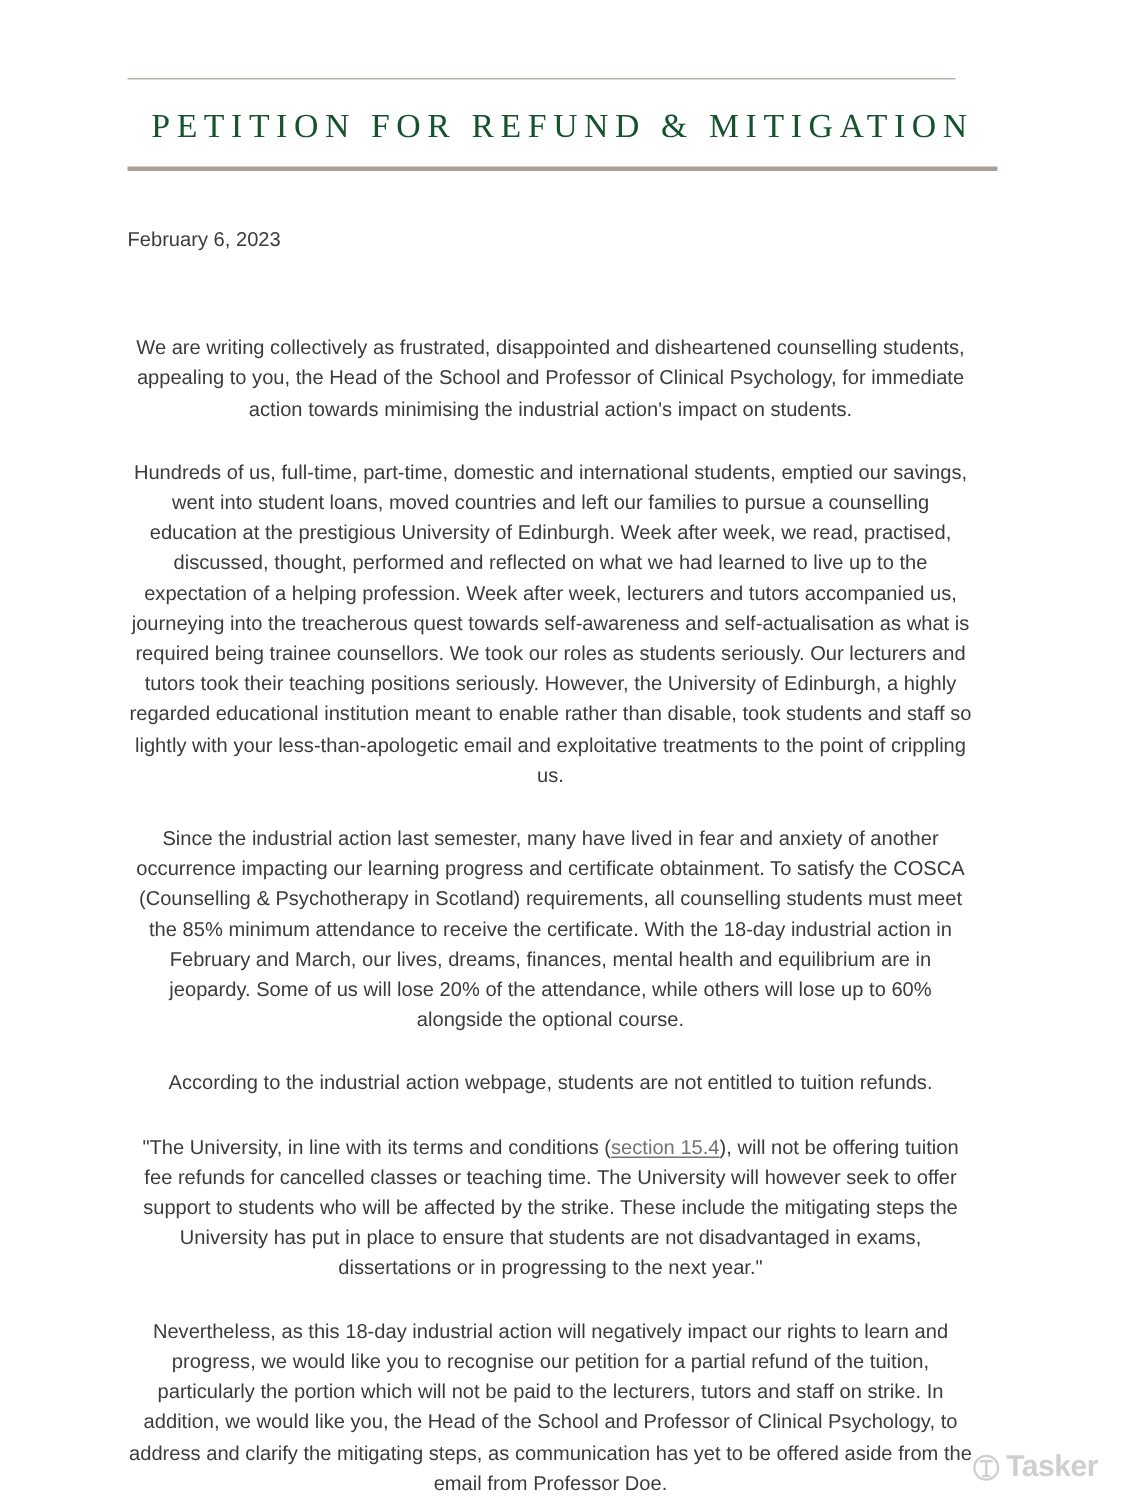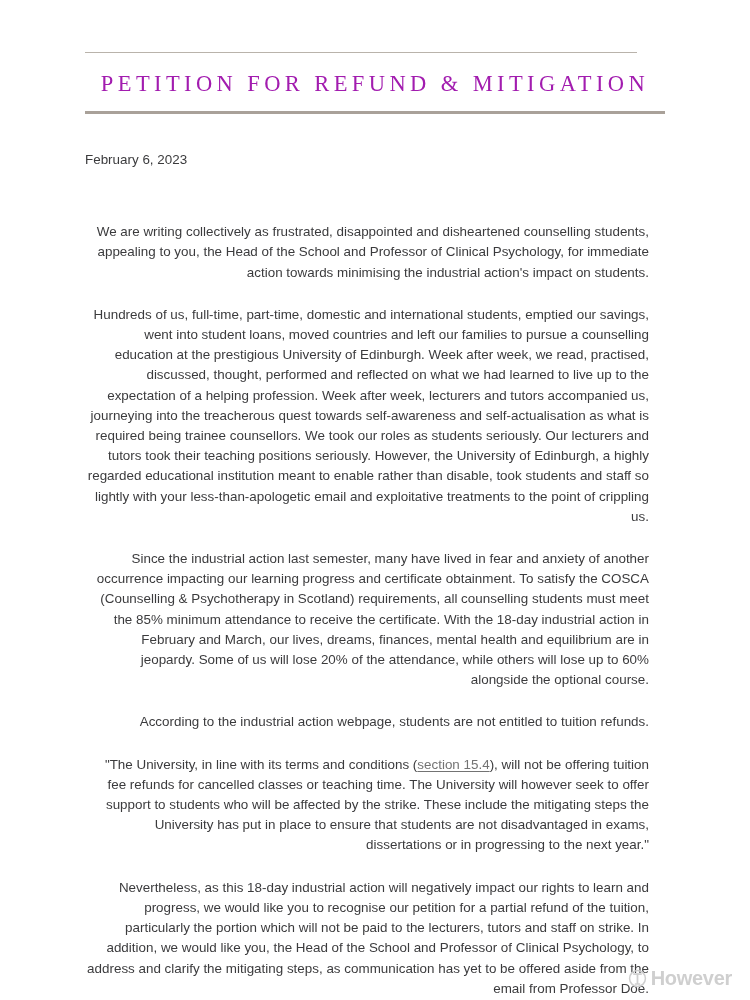--- a/index.html
+++ b/index.html
@@ -32,21 +32,21 @@
   .rule-thin {
     height: 1px;
     background: #b9b3ab;
     width: 552px;
     margin: 0;
   }
   .doc-title {
     font-family: "Liberation Serif", "DejaVu Serif", serif;
     font-size: 22.5px;
     letter-spacing: 4.4px;
-    color: #a21caf;
+    color: #14532d;
     text-align: center;
     white-space: nowrap;
     margin: 0;
     padding: 18px 0 14px 0;
     font-weight: 400;
     width: 580px;
     box-sizing: border-box;
   }
   .rule-thick {
     height: 3px;
@@ -67,21 +67,21 @@
     letter-spacing: 0.01px;
   }
   .date-line {
     margin: 0 0 52px 0;
   }
   .salutation {
     margin: 0 0 27px 0;
   }
   .para {
     margin: 0 16px 22px 0;
-    text-align: right;
+    text-align: center;
   }
   .para:last-of-type {
     margin-bottom: 0;
   }
   .doc-link {
     color: #737373;
     text-decoration: underline;
     text-underline-offset: 1.5px;
   }
 
@@ -142,16 +142,16 @@
 
   <div class="watermark">
     <span class="wm-logo-wrap">
       <svg class="wm-logo" viewBox="0 0 24 24" aria-hidden="true">
         <circle cx="12" cy="12" r="10" fill="none" stroke="#cfcfcf" stroke-width="1.9"></circle>
         <rect x="6.6" y="5.4" width="10.8" height="2.1" fill="#cfcfcf"></rect>
         <rect x="10.9" y="5.4" width="2.2" height="13.6" fill="#cfcfcf"></rect>
         <rect x="8.6" y="18.1" width="6.8" height="1.8" fill="#cfcfcf"></rect>
       </svg>
     </span>
-    <span class="wm-text">However</span>
+    <span class="wm-text">Tasker</span>
   </div>
 
 </div>
 
 </body></html>

